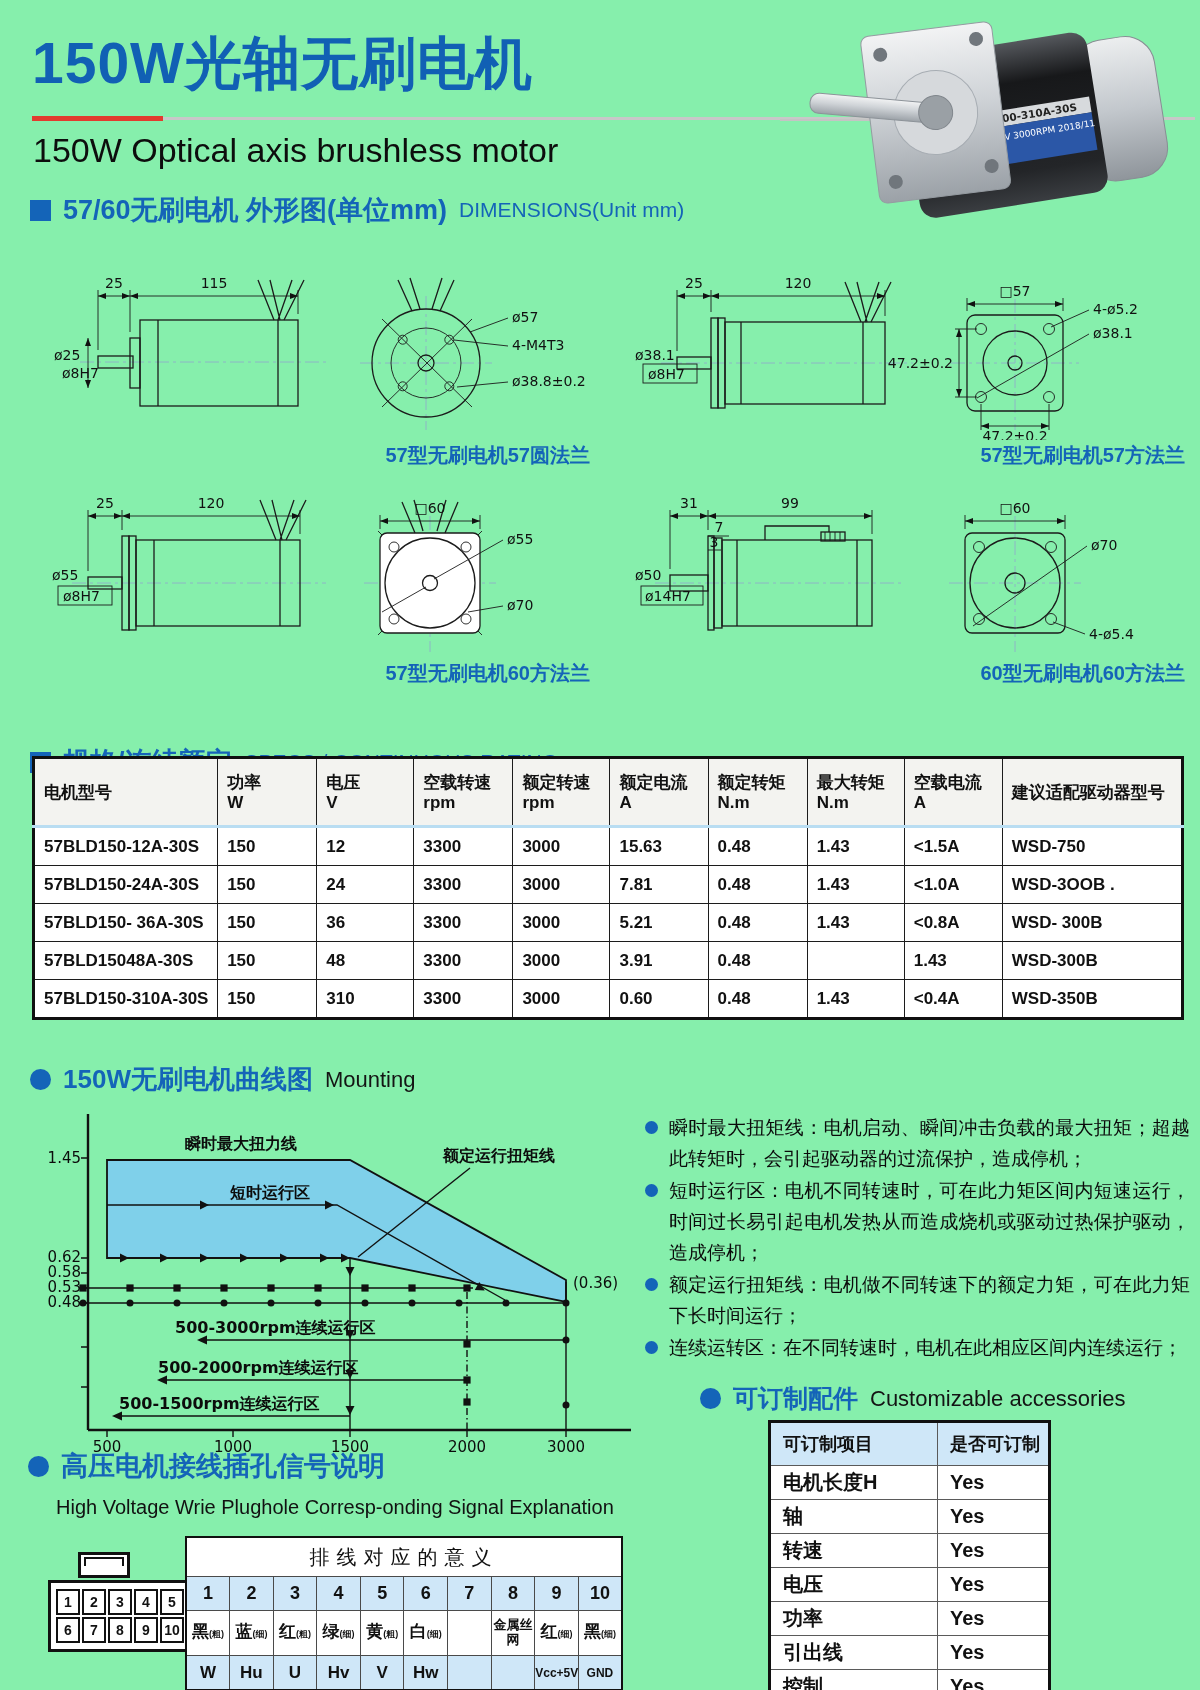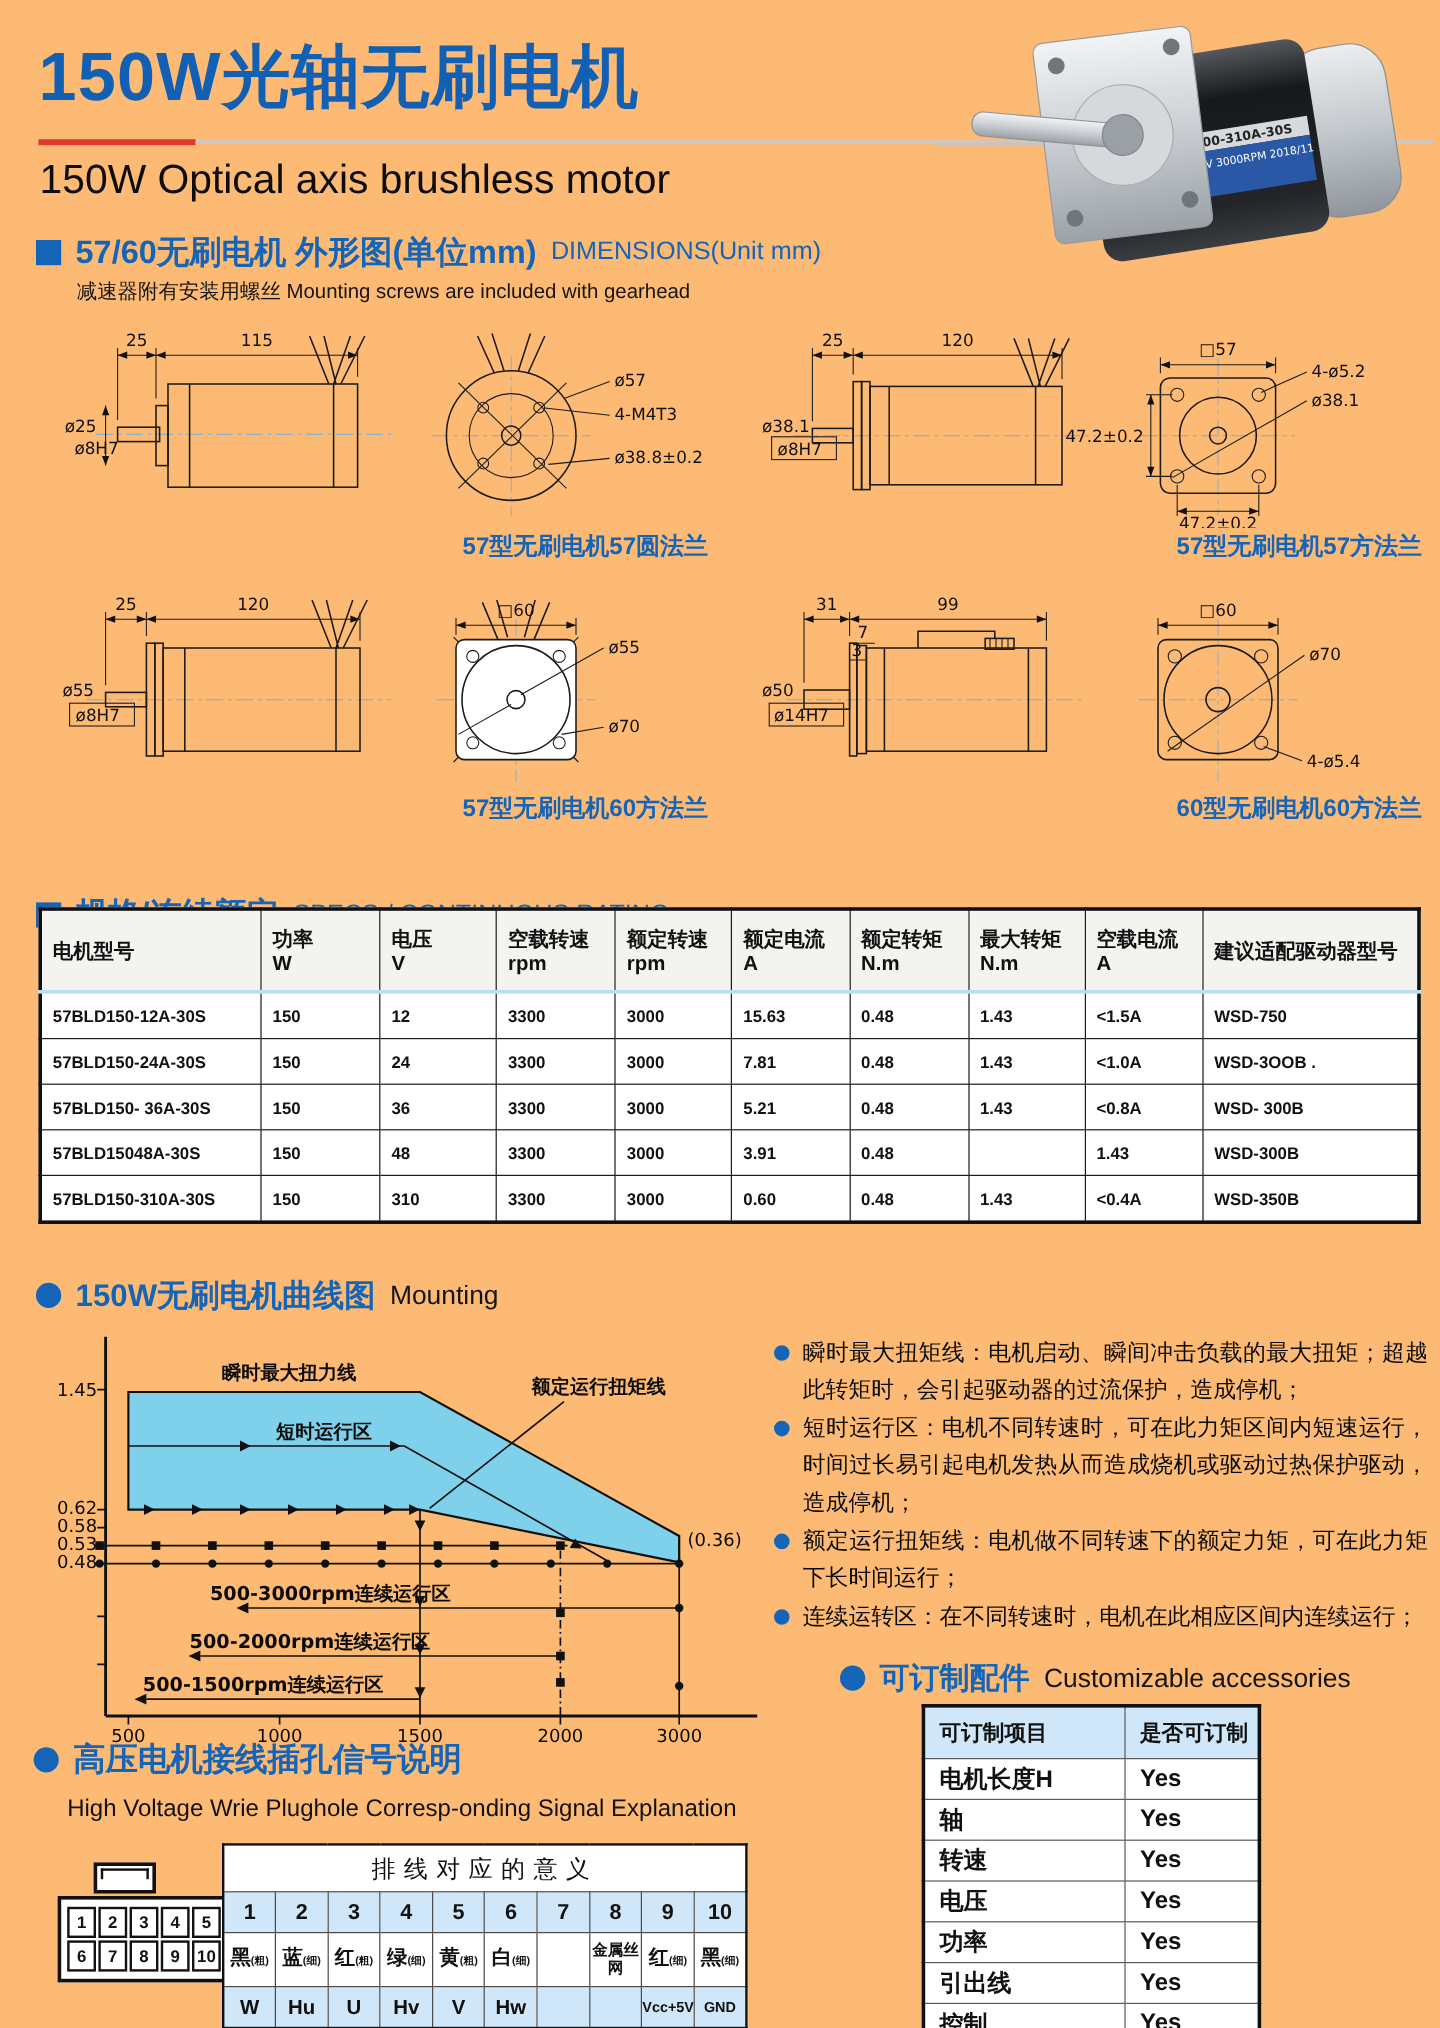--- a/index.html
+++ b/index.html
@@ -1,16 +1,16 @@
 <!DOCTYPE html>
 <html><head>
 <meta charset="utf-8">
 <style>
   html,body{margin:0;padding:0;background:#fff;}
-  .page{position:relative;width:1200px;height:1690px;background:#fdba74;overflow:hidden;
+  .page{position:relative;width:1200px;height:1690px;background:#86efac;overflow:hidden;
         font-family:"Liberation Sans","DejaVu Sans",sans-serif;color:#111;}
   .abs{position:absolute;}
 
   
   .title-zh{font-size:57px;font-weight:bold;color:#1160b4;letter-spacing:1px;}
   .title-en{font-size:34px;color:#0d0d0d;}
   .div-red{background:#e23b2e;height:5px;}
   .div-gray{background:#c8c8c8;height:3px;}
 
   
@@ -34,21 +34,21 @@
   .caption{font-size:20px;font-weight:bold;color:#1464b8;text-align:right;}
 
   
   table.spec{border-collapse:collapse;table-layout:fixed;width:1152px;background:#fff;}
   table.spec th,table.spec td{border:1px solid #1c1c1c;padding:0 0 0 9px;text-align:left;overflow:hidden;}
   table.spec{border:3px solid #101010;}
   table.spec th{height:66px;background:#f3f3f0;font-size:17px;vertical-align:middle;
                 border-bottom:3px solid #b9ddf2;}
   table.spec th .h1{font-weight:bold;line-height:21px;}
   table.spec th .h2{font-weight:bold;line-height:20px;}
-  table.spec td{height:37px;font-size:14px;font-weight:bold;}
+  table.spec td{height:37px;font-size:17px;font-weight:bold;}
   .kthin{stroke:#111;stroke-width:1.4;fill:none;}
   .vdash{stroke:#111;stroke-width:1.4;stroke-dasharray:7 3 1.5 3;fill:none;}
   .axis{stroke:#111;stroke-width:2.4;fill:none;}
   .mk{fill:#111;}
   .clab{font-size:16px;font-weight:bold;fill:#0c0c0c;}
   .tick{font-size:15px;fill:#0c0c0c;}
 
   
   .note-item{display:flex;margin-bottom:1px;}
   .note-dot{flex:0 0 13px;height:13px;border-radius:50%;background:#1464b8;margin:9px 11px 0 0;}
@@ -127,24 +127,20 @@
         <rect x="30" y="103" width="128" height="20" rx="9" fill="url(#gm)" stroke="#8d9399"></rect>
       </g>
       <circle cx="156" cy="112" r="17" fill="#9aa0a5" stroke="#80868c"></circle>
     </g>
   </svg>
 
   <div class="abs sec" style="left:30px;top:192px;">
     <span class="sq"></span>
     <span class="zh">57/60无刷电机 外形图(单位mm)</span>
     <span class="en-blue">DIMENSIONS(Unit mm)</span>
-  </div>
-  <div class="abs note-line" style="left:64px;top:231px;">
-    <span>减速器附有安装用螺丝</span>
-    <span>Mounting screws are included with gearhead</span>
   </div>
 
   <svg class="abs" style="left:30px;top:268px;" width="560" height="172" viewBox="0 0 560 172">
     <line class="cl" x1="50" y1="94" x2="296" y2="94"></line>
     <rect class="ln" x="68" y="88" width="35" height="12"></rect>
     <rect class="ln" x="100" y="70" width="10" height="50"></rect>
     <rect class="ln" x="110" y="52" width="158" height="86"></rect>
     <line class="ln" x1="128" y1="52" x2="128" y2="138"></line>
     <line class="ln" x1="248" y1="52" x2="248" y2="138"></line>
     <path class="ln" d="M244,52 L228,12 M250,52 L240,12 M248,52 L262,12 M254,52 L274,12"></path>

